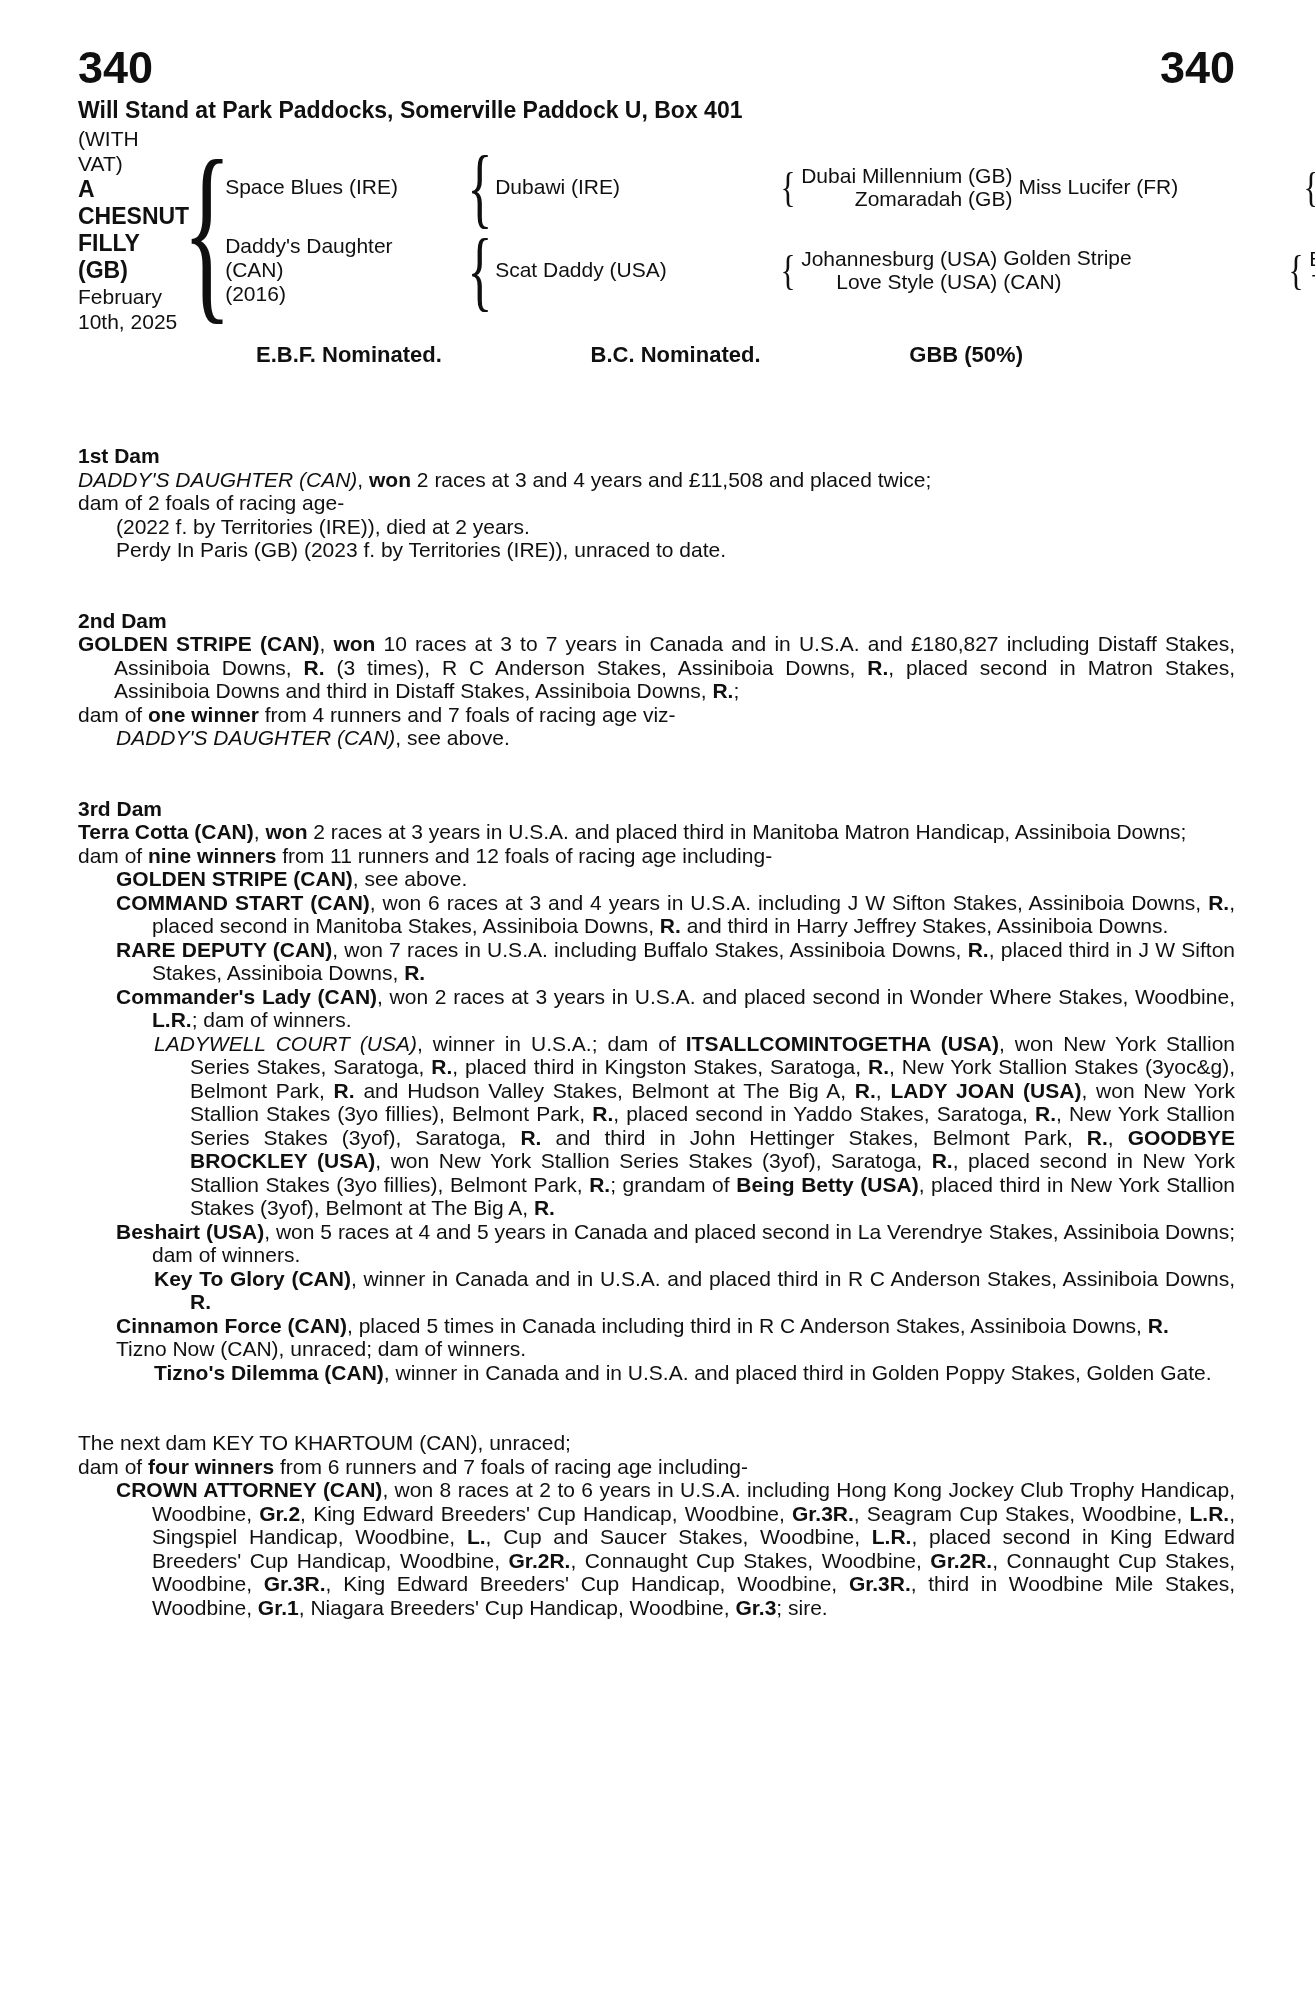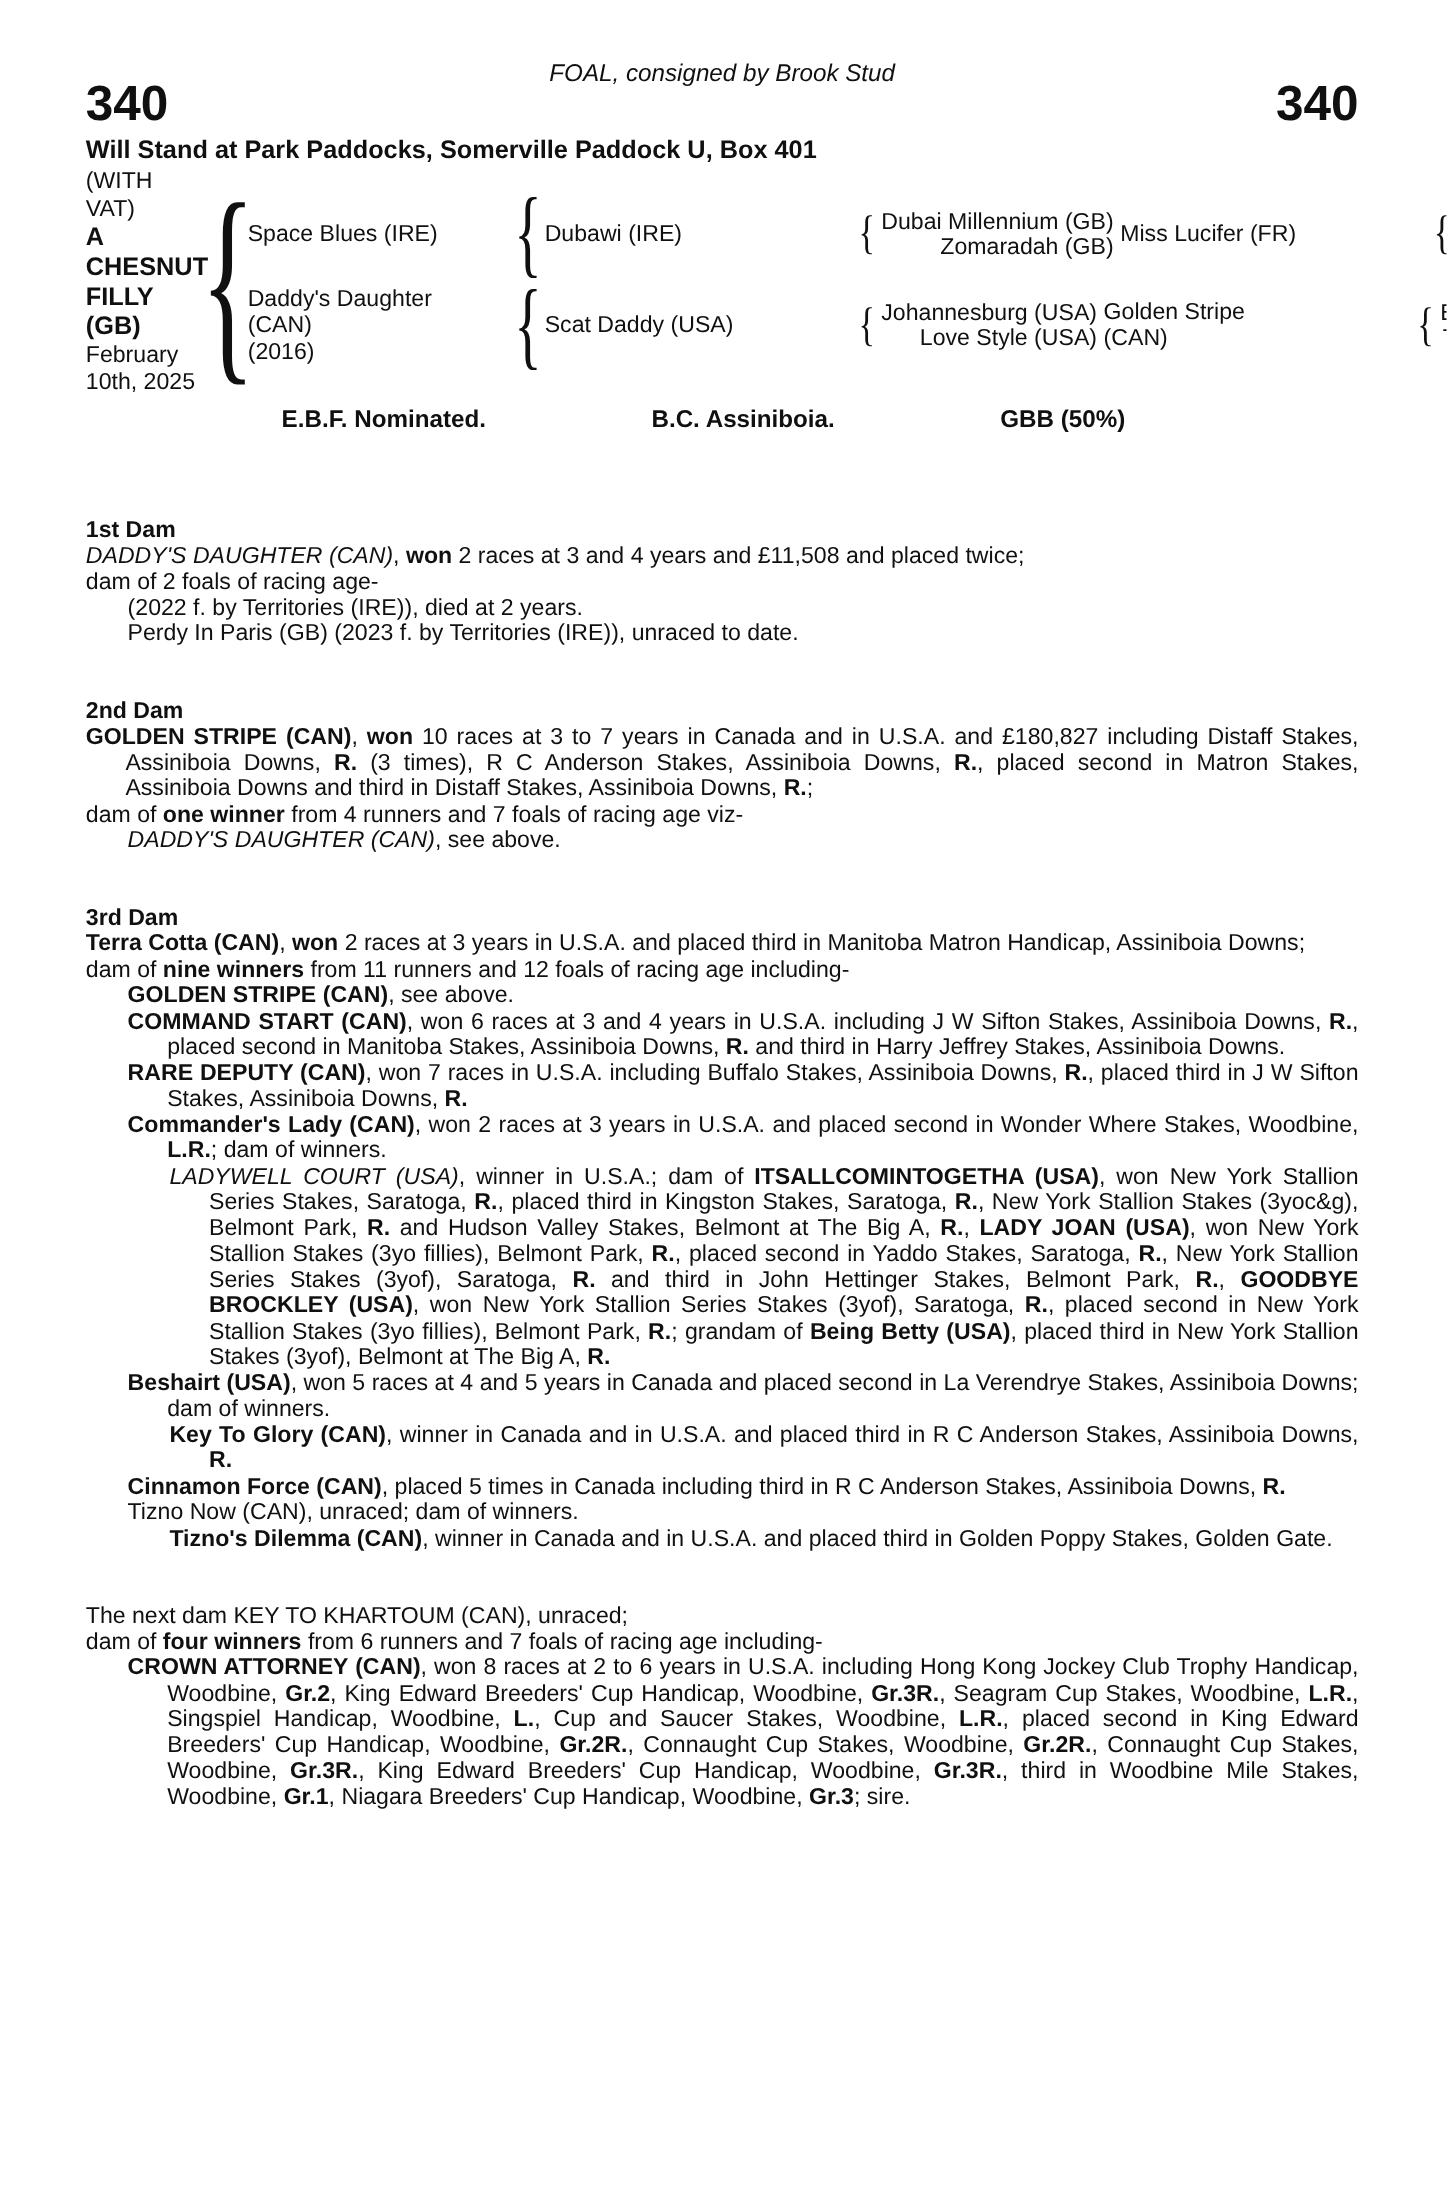--- a/index.html
+++ b/index.html
@@ -48,21 +48,20 @@
   .lvl-main{padding-left:36px;text-indent:-36px;}
   .lvl-note1{padding-left:38px;text-indent:0;}
   .lvl-prod1{padding-left:74px;text-indent:-36px;}
   .lvl-prod2{padding-left:112px;text-indent:-36px;}
 </style>
 </head>
 <body>
 
 <div class="page">
 
-  <div class="consigned">FOAL, consigned by Brook Stud</div>
 
   <div class="lot-row">
     <div class="lot">340</div>
     <div class="lot">340</div>
   </div>
 
   <div class="stand">Will Stand at Park Paddocks, Somerville Paddock U, Box 401</div>
 
   <div class="pedigree">
     <div class="subject">
@@ -131,21 +130,21 @@
             </div>
           </div>
         </div>
       </div>
 
     </div>
   </div>
 
   <div class="noms">
     <span>E.B.F. Nominated.</span>
-    <span>B.C. Assiniboia.</span>
+    <span>B.C. Nominated.</span>
     <span>GBB (50%)</span>
   </div>
 
   <div class="body-text">
       <section class="dam-section">
         <div class="sec-heading">1st Dam</div>
         <p class="para lvl-main"><span class="si">DADDY'S DAUGHTER (CAN)</span><span>, </span><span class="sb">won</span><span> 2 races at 3 and 4 years and £11,508 and placed twice;</span></p>
         <p class="para lvl-flat"><span>dam of 2 foals of racing age-</span></p>
         <p class="para lvl-note1"><span>(2022 f. by Territories (IRE)), died at 2 years.</span></p>
         <p class="para lvl-note1"><span>Perdy In Paris (GB) (2023 f. by Territories (IRE)), unraced to date.</span></p>

